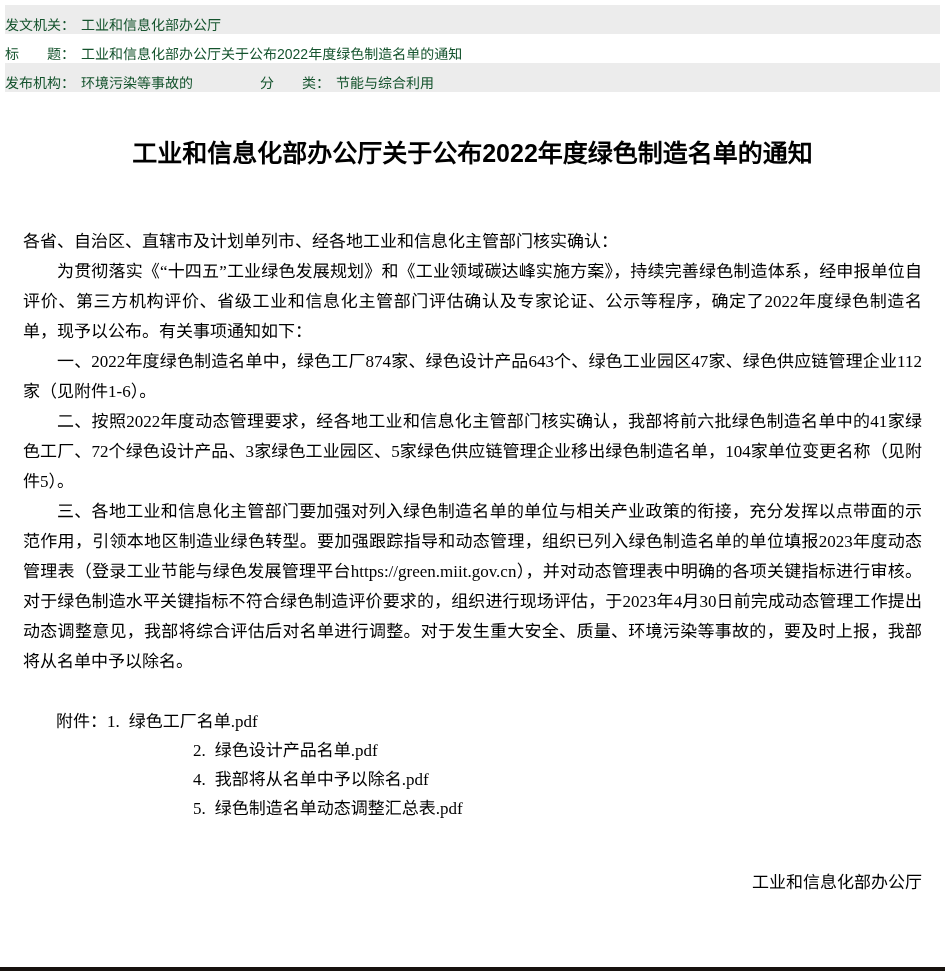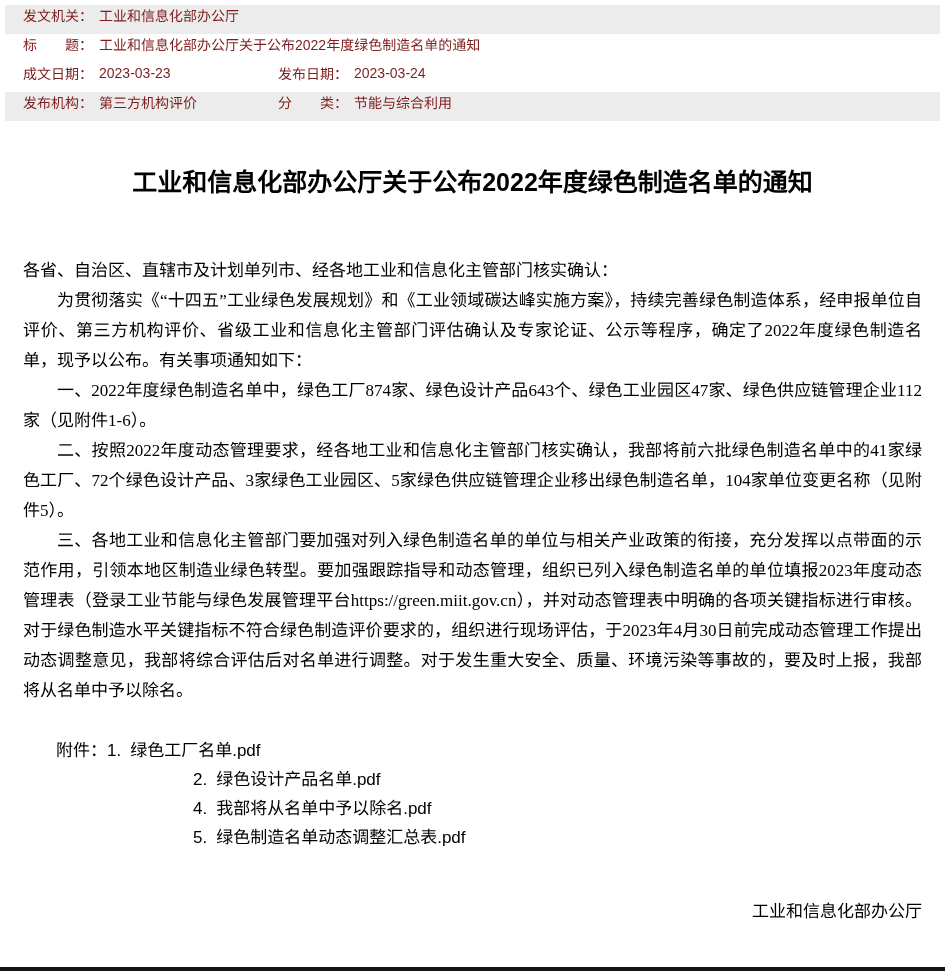--- a/index.html
+++ b/index.html
@@ -9,25 +9,24 @@
     height: 971px;
     background: #ffffff;
     overflow: hidden;
     font-family: "Liberation Sans", "DejaVu Sans", sans-serif;
   }
 
   
   .meta { margin: 5px 5px 0 5px; }
   .meta-row {
     display: flex;
-    align-items: flex-start;
+    align-items: flex-end;
     height: 29px;
-    padding-left: 18px;
     font-size: 14px;
-    color: #7f1d1d;
+    color: #14532d;
   }
   .meta-row.alt { background: #ececec; }
   .meta-cell { display: flex; align-items: center; }
   .meta-cell.first-col { width: 255px; }
   .meta-label { white-space: pre; }
   .meta-value { margin-left: 6px; white-space: pre; }
 
   
   .doc-title {
     margin: 47px 30px 0 30px;
@@ -49,21 +48,21 @@
   }
   .doc-body p { margin: 0; }
   .doc-body p.para { text-indent: 2em; }
 
   
   .attachments {
     margin: 30px 23px 0 23px;
     font-size: 17px;
     line-height: 29px;
     color: #000000;
-    font-family: Liberation Sans, sans-serif;
+    font-family: Liberation Serif, serif;
   }
   .att-first { padding-left: 33px; }
   .att-item { padding-left: 170px; }
   .att-num { margin-right: 9px; }
   .att-link { color: #000000; text-decoration: none; cursor: pointer; }
 
   
   .signature {
     margin: 42px 23px 0 23px;
     text-align: right;
@@ -95,34 +94,24 @@
         <span class="meta-label">发文机关：</span>
         <span class="meta-value">工业和信息化部办公厅</span>
       </div>
     </div>
     <div class="meta-row">
       <div class="meta-cell">
         <span class="meta-label">标　　题：</span>
         <span class="meta-value">工业和信息化部办公厅关于公布2022年度绿色制造名单的通知</span>
       </div>
     </div>
-    <div class="meta-row">
-      <div class="meta-cell first-col">
-        <span class="meta-label">成文日期：</span>
-        <span class="meta-value">2023-03-23</span>
-      </div>
-      <div class="meta-cell">
-        <span class="meta-label">发布日期：</span>
-        <span class="meta-value">2023-03-24</span>
-      </div>
-    </div>
     <div class="meta-row alt">
       <div class="meta-cell first-col">
         <span class="meta-label">发布机构：</span>
-        <span class="meta-value">第三方机构评价</span>
+        <span class="meta-value">环境污染等事故的</span>
       </div>
       <div class="meta-cell">
         <span class="meta-label">分　　类：</span>
         <span class="meta-value">节能与综合利用</span>
       </div>
     </div>
   </div>
 
   <div class="doc-title">工业和信息化部办公厅关于公布2022年度绿色制造名单的通知</div>
 

